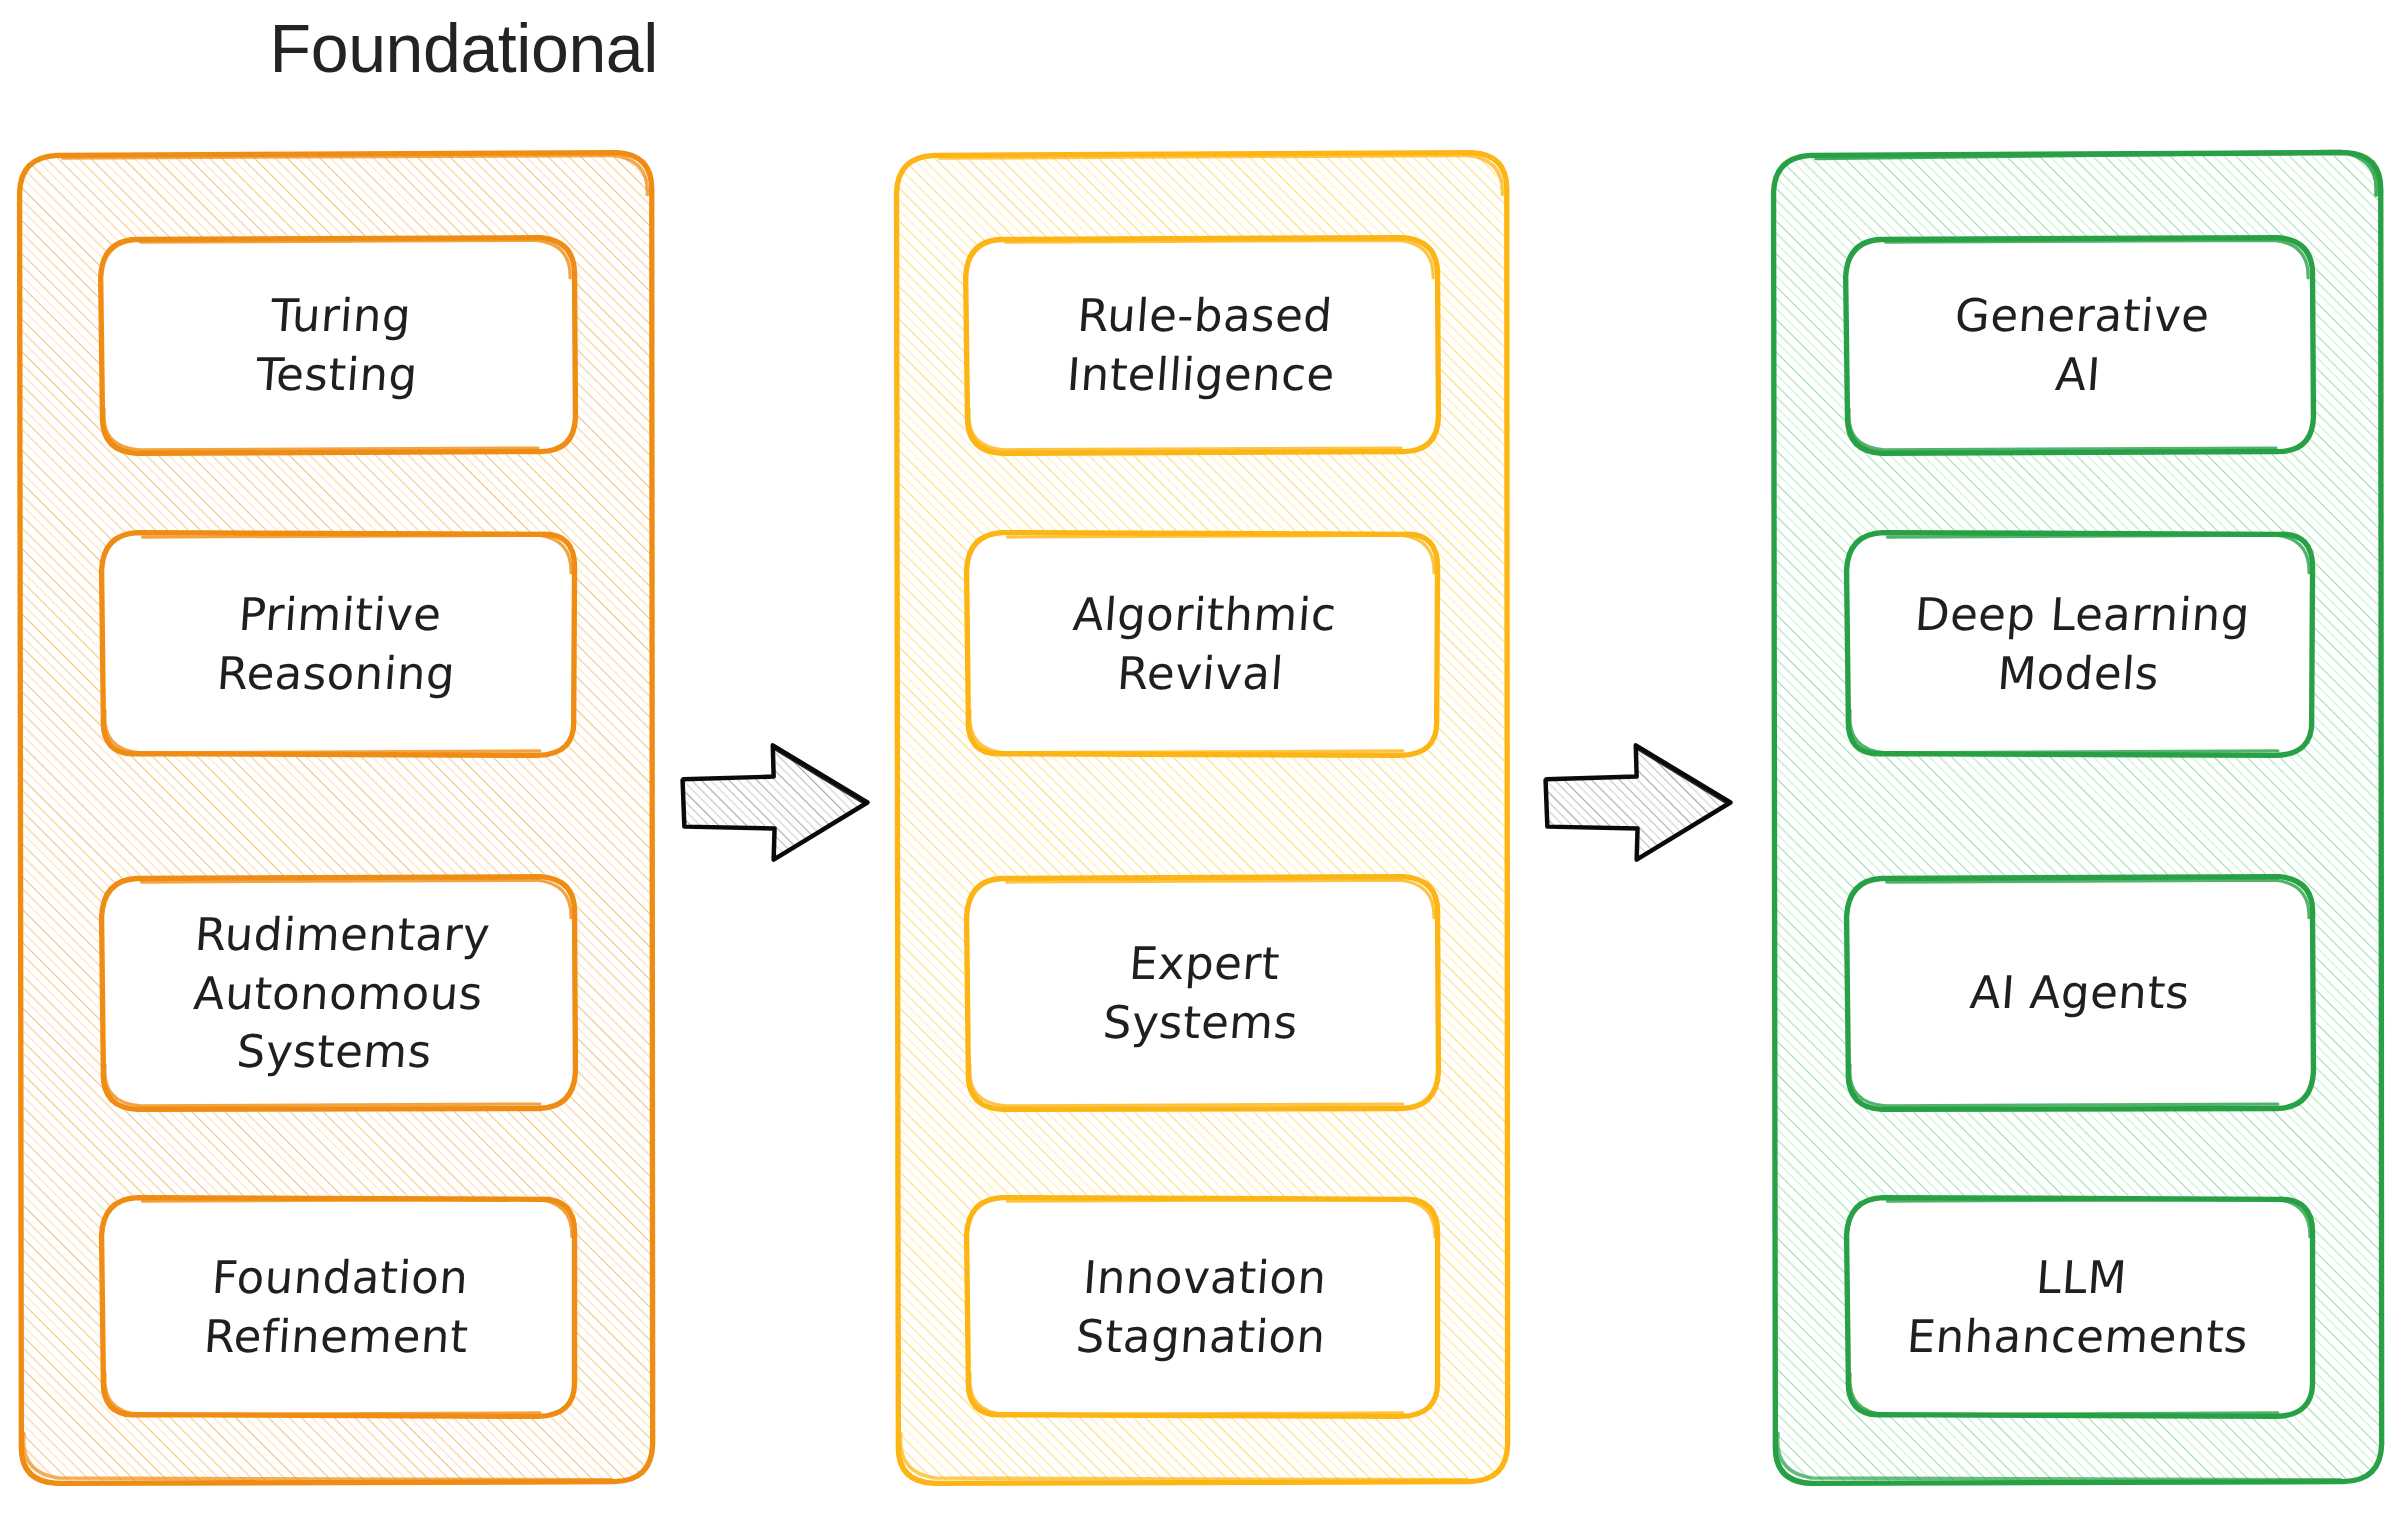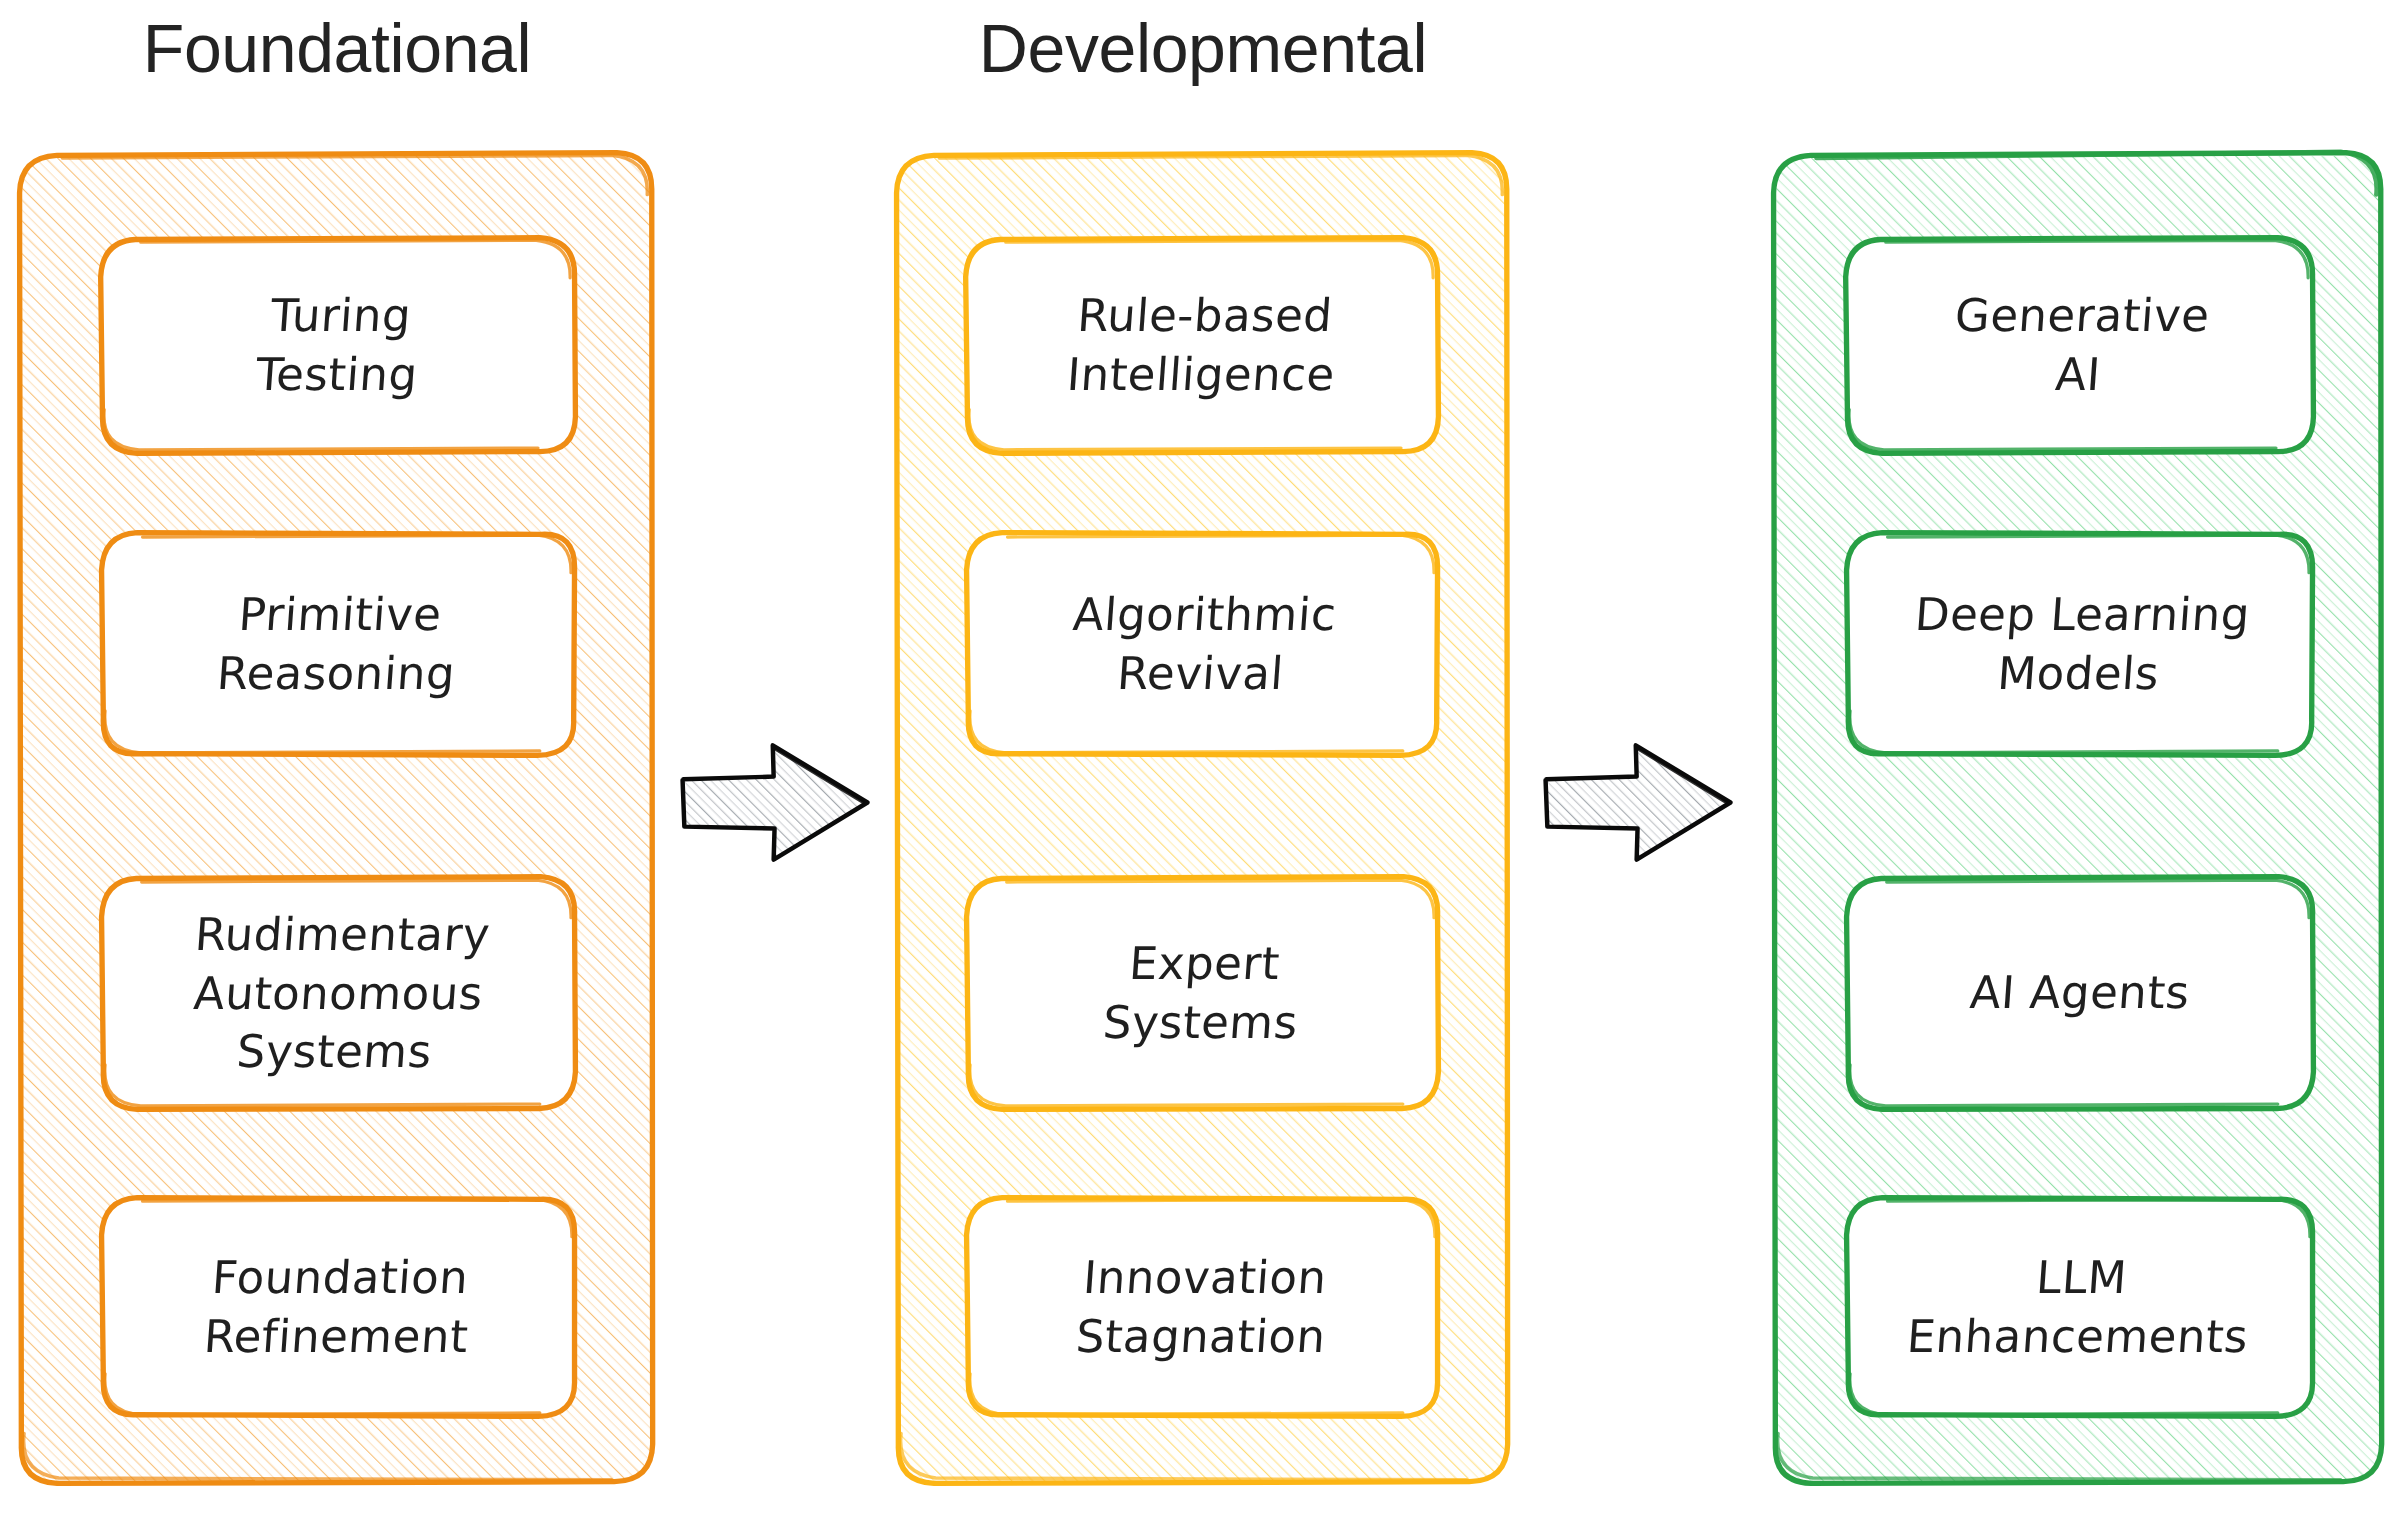--- a/index.html
+++ b/index.html
@@ -17,21 +17,21 @@
 
   #stage {
     position: relative;
     width: 2401px;
     height: 1523px;
   }
 
   .column-title {
     position: absolute;
     top: 9px;
-    text-align: center;
+    text-align: right;
     font-family: "Liberation Sans", sans-serif;
     font-size: 68px;
     font-weight: 400;
     color: #232323;
     letter-spacing: -0.4px;
     white-space: nowrap;
   }
 
   .group {
     position: absolute;
@@ -156,21 +156,20 @@
           <line x1="8" y1="0" x2="8" y2="22" stroke="#9aa0a6" stroke-width="1.2" opacity="0.5"></line>
           <line x1="15" y1="0" x2="15" y2="22" stroke="#9aa0a6" stroke-width="1.4" opacity="0.6"></line>
         </pattern>
       </defs>
       <path d="M 5 53 L 107 50 L 106 17 L 210 80 L 107 143 L 108 110 L 6 108 Z" fill="url(#hatch-arrow1)" stroke="none"></path>
       <path d="M 5 54 L 106 51 L 105 16 L 211 80 L 106 144 L 107 109 L 6 107 L 4 55" fill="none" stroke="#0a0a0a" stroke-width="5" stroke-linejoin="round" stroke-linecap="round"></path>
       <path d="M 107 20 L 206 80" fill="none" stroke="#0a0a0a" stroke-width="3" stroke-linecap="round" opacity="0.85"></path>
     </svg>
   </div>
 
-  <div class="column-title" style="left:893px; width:620px;">Developmental</div>
 
   <div class="group" style="left:893px; top:150px; width:620px; height:1337px;">
     <svg class="group-svg" viewBox="0 0 696 1500" preserveAspectRatio="none">
       <defs>
         <pattern id="hatch-c1" width="26" height="26" patternUnits="userSpaceOnUse" patternTransform="rotate(-45)">
           <line x1="0" y1="0" x2="0" y2="26" stroke="#ffd968" stroke-width="2.6" opacity="0.9"></line>
           <line x1="9" y1="0" x2="9" y2="26" stroke="#ffd968" stroke-width="1.2" opacity="0.5"></line>
           <line x1="17" y1="0" x2="17" y2="26" stroke="#ffd968" stroke-width="1.7" opacity="0.6"></line>
         </pattern>
       </defs>

